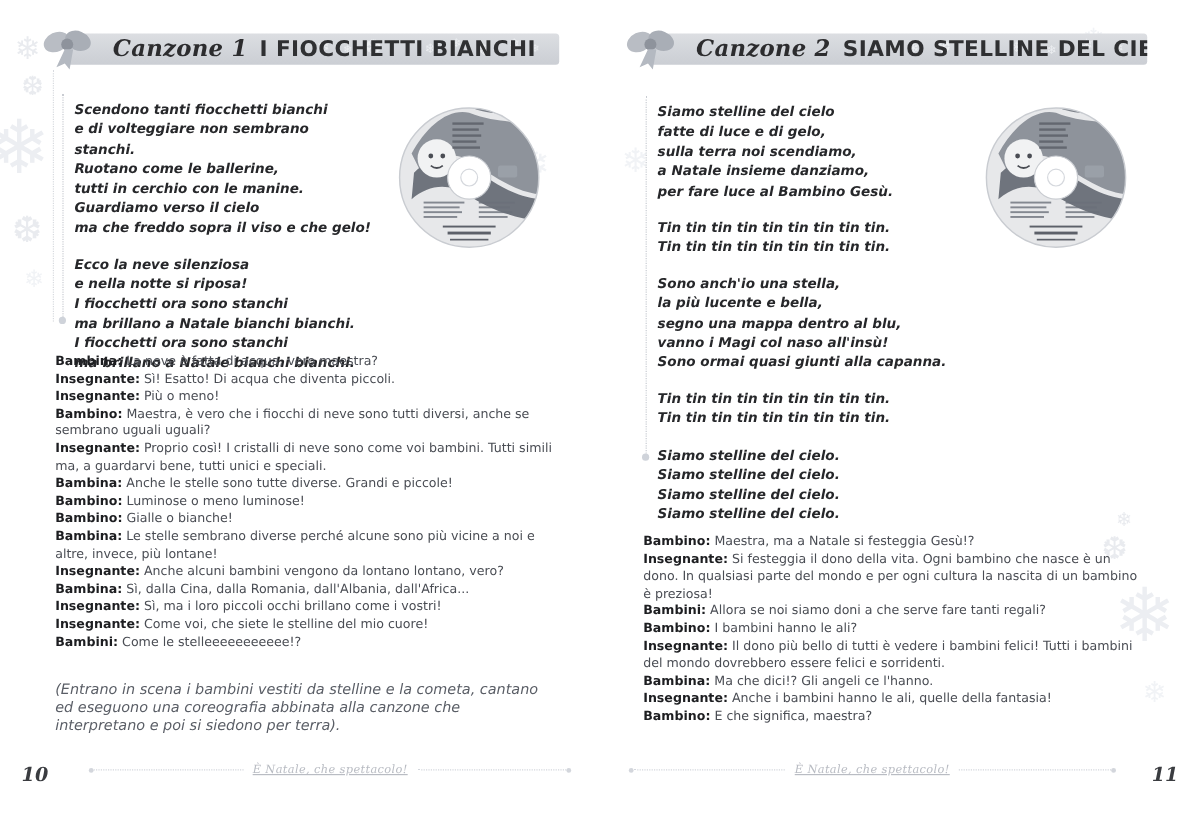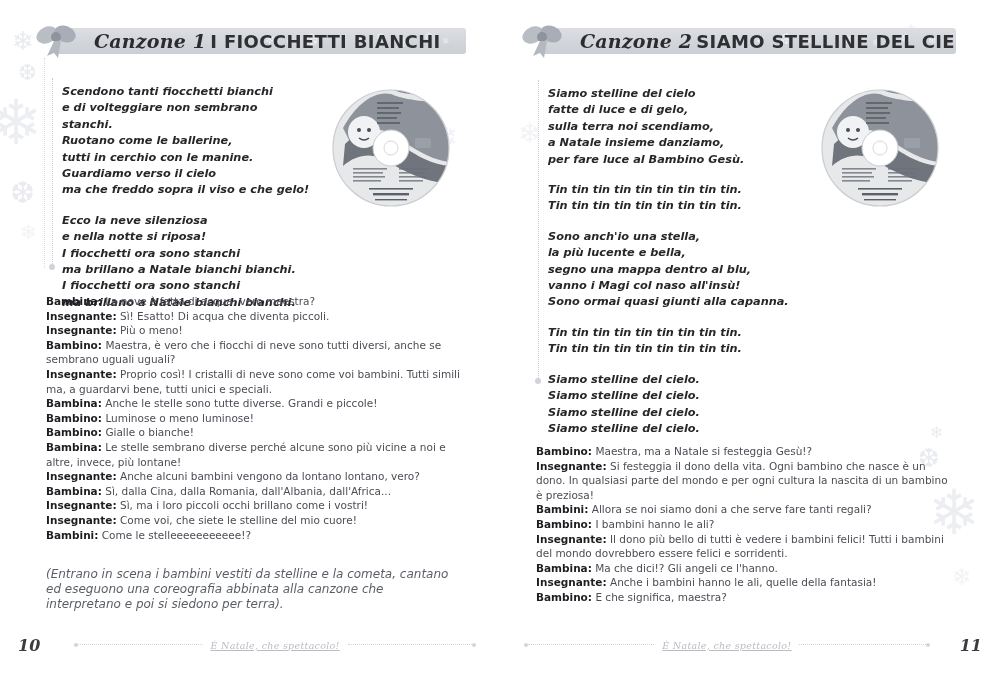--- a/index.html
+++ b/index.html
@@ -28,21 +28,21 @@
   .band{
     position:absolute;height:26px;
     background:linear-gradient(180deg,#dcdee2 0%,#d2d5da 55%,#cbced4 100%);
     border-radius:3px;
     display:flex;align-items:center;
     overflow:hidden;
   }
   .band-stars{position:absolute;top:0;right:0;height:100%;width:210px;pointer-events:none;}
   .band-stars span{position:absolute;color:#eceef1;}
   .bow{position:absolute;left:-22px;top:-8px;width:44px;height:40px;}
-  .band-title{position:relative;z-index:2;display:flex;align-items:baseline;gap:4px;
+  .band-title{position:relative;z-index:2;display:flex;align-items:baseline;gap:10px;
               padding-left:38px;white-space:nowrap;}
   .canz{
     font-family:"DejaVu Serif", serif;
     font-style:italic;font-weight:bold;font-size:19px;color:#2c2c2e;
     letter-spacing:.2px;
   }
   .canz .num{font-size:19px;}
   .subt{
     font-family:"DejaVu Sans", sans-serif;
     font-weight:bold;font-size:18px;color:#2f3032;
@@ -74,21 +74,21 @@
   .dl{margin:0;}
   .dl b{color:#1d1e21;font-weight:bold;}
 
   
   .stage{position:absolute;
     font-family:"DejaVu Sans", sans-serif;
     font-style:italic;font-size:12px;line-height:15px;color:#5a5e66;
   }
 
   
-  .footer{position:absolute;bottom:26px;height:18px;display:flex;align-items:center;}
+  .footer{position:absolute;bottom:26px;height:18px;display:flex;align-items:flex-start;}
   .pgnum{
     font-family:"DejaVu Serif", serif;
     font-style:italic;font-weight:bold;font-size:16px;color:#3a3c40;
   }
   .frule{flex:1;display:flex;align-items:center;gap:0;}
   .dline{flex:1;height:1px;border-top:1px dotted #d3d6dc;}
   .dcap{width:4px;height:4px;border-radius:50%;background:#d3d6dc;flex:none;}
   .ftxt{
     font-family:"DejaVu Serif", serif;
     font-style:italic;font-size:9.5px;color:#b9bcc3;

